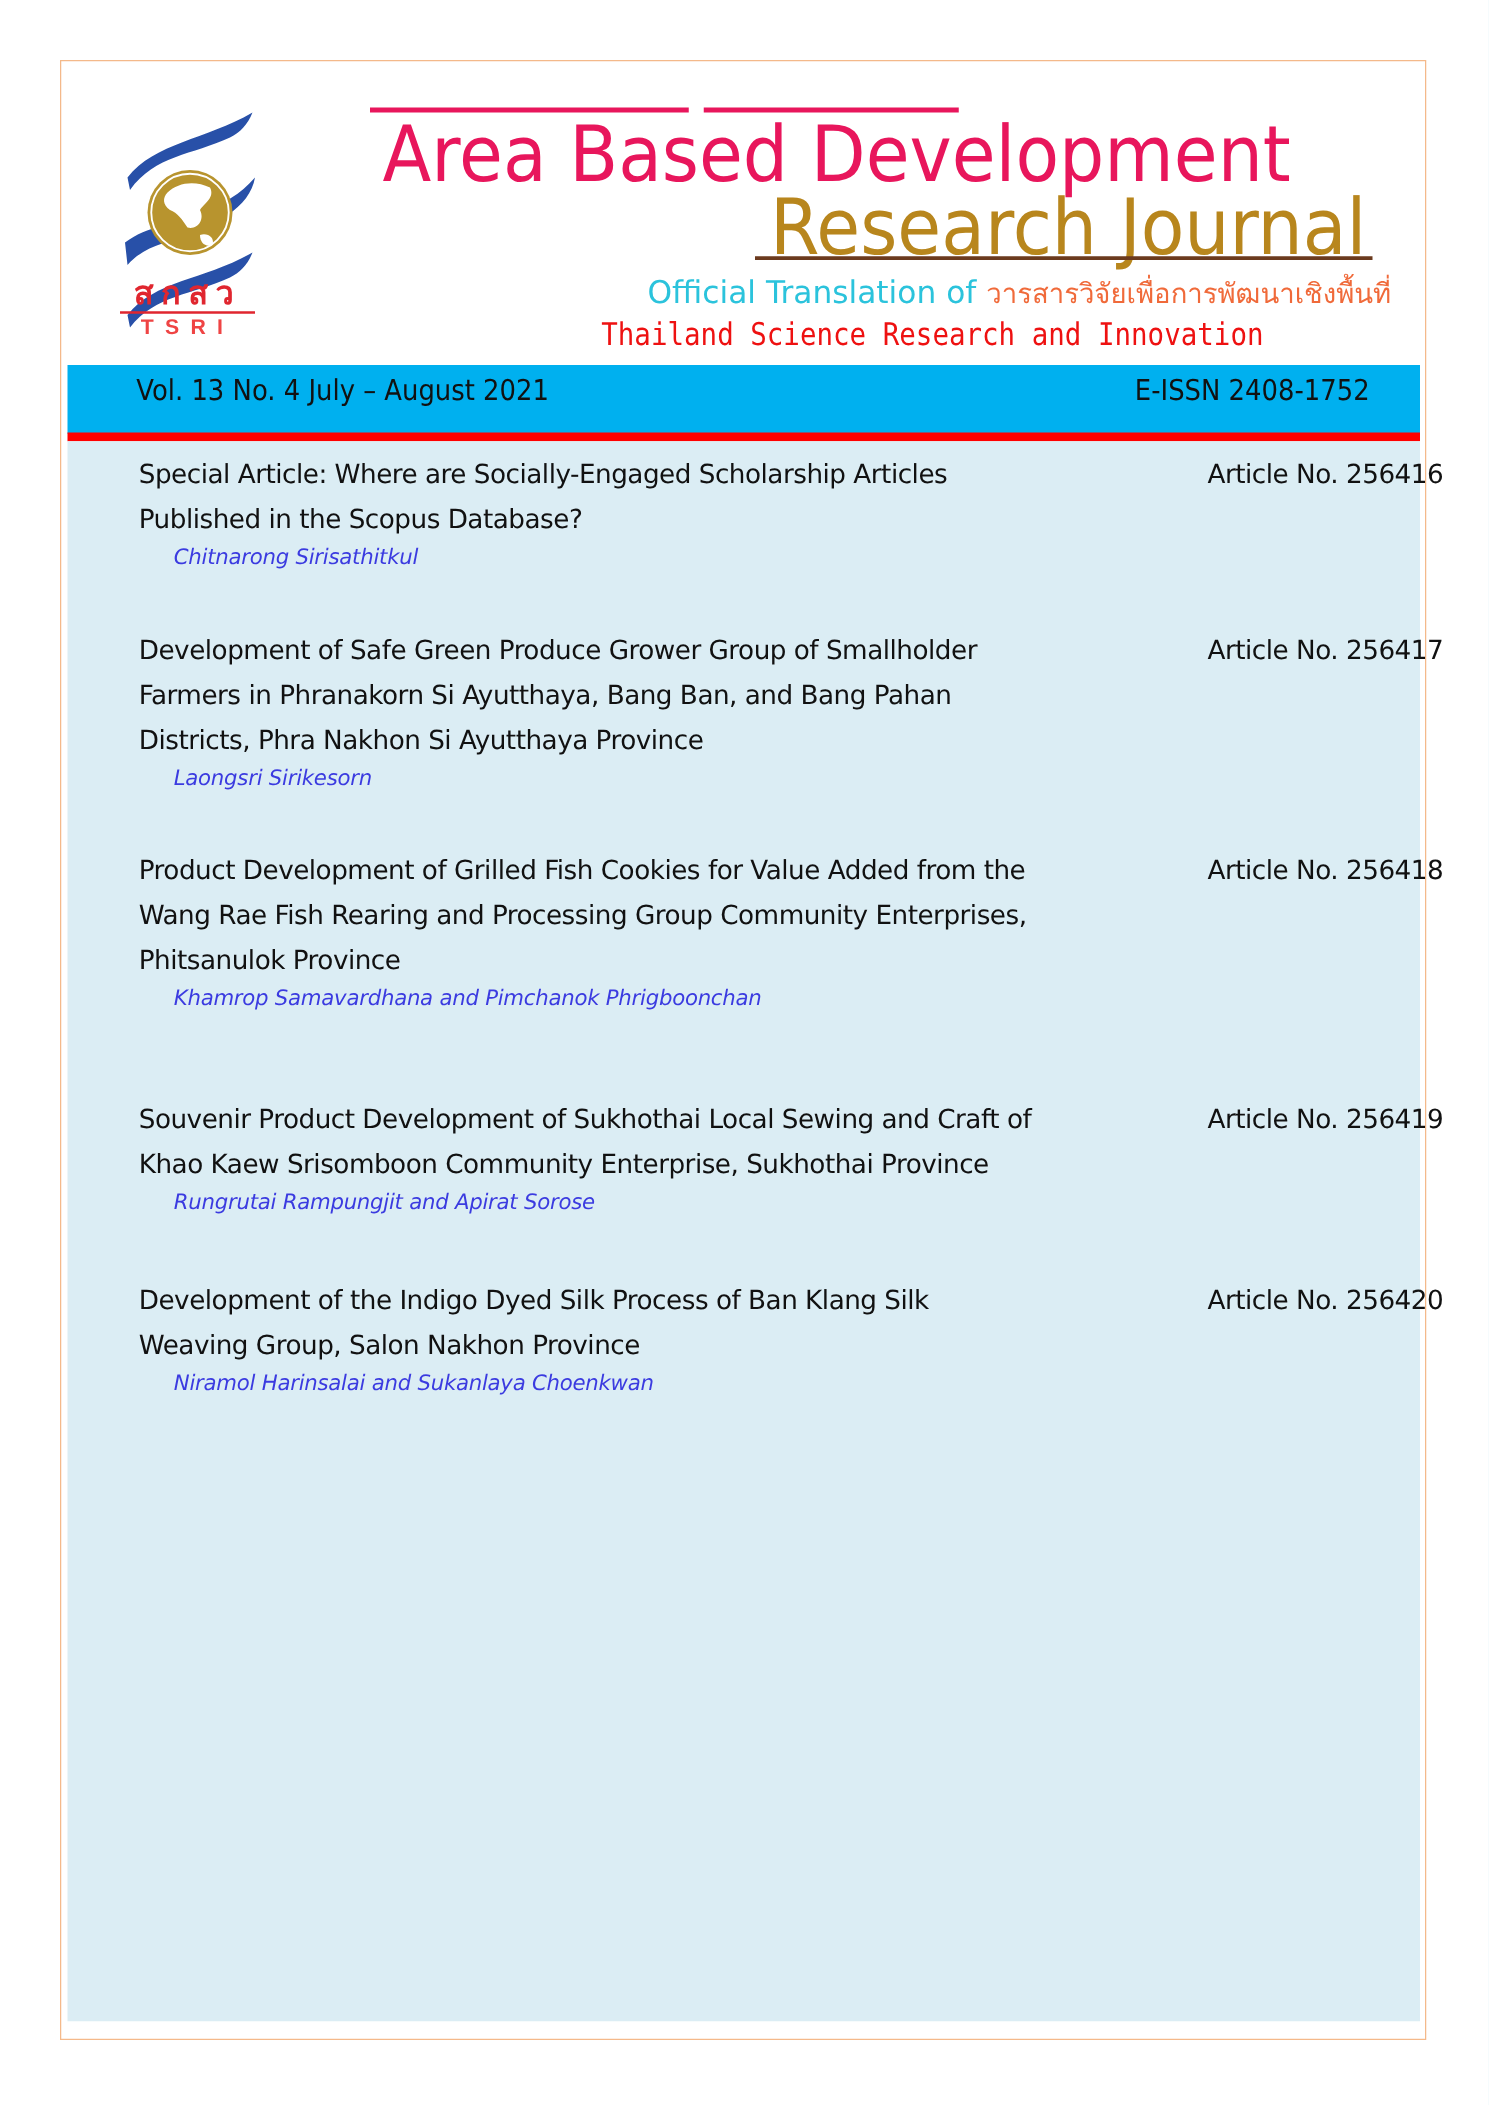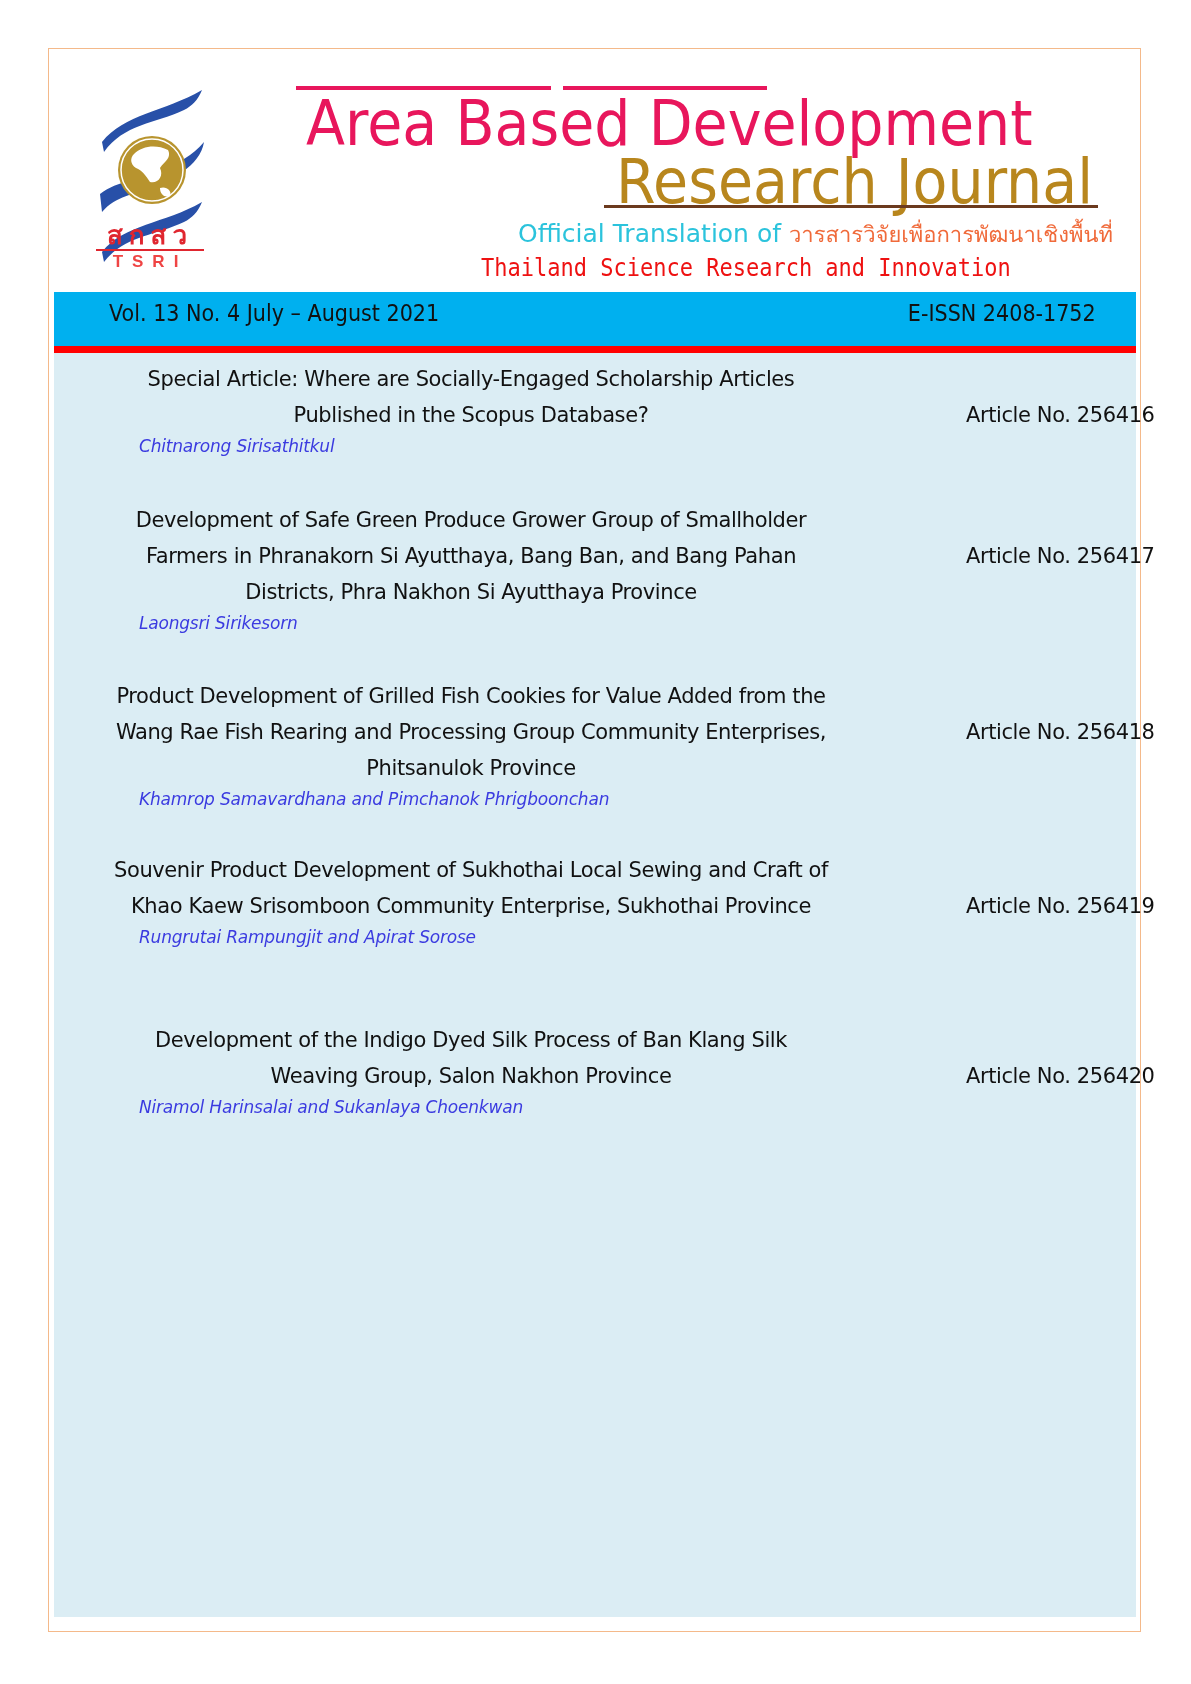--- a/index.html
+++ b/index.html
@@ -60,29 +60,29 @@
     font-family: "DejaVu Sans", sans-serif; transform: scaleX(0.9); transform-origin: right top; white-space: nowrap;
   }
   .redbar { position: absolute; left: 54px; top: 346px; width: 1082px; height: 7px; background: #ff0000; }
   
   .panel {
     position: absolute; left: 54px; top: 353px; width: 1082px; height: 1264px; background: #dbedf4;
   }
   .article { position: absolute; left: 57px; width: 1000px; }
   .article .title {
     width: 720px; font-size: 21px; line-height: 36px; color: #111;
-    font-family: "DejaVu Sans", sans-serif; letter-spacing: -0.4px; text-align: center;
+    font-family: "DejaVu Sans", sans-serif; letter-spacing: -0.4px;
   }
   .article .authors {
     font-size: 17px; line-height: 26px; color: #3b3be0; font-style: italic;
     font-family: "DejaVu Sans", sans-serif; letter-spacing: -0.2px; margin-left: 28px;
   }
   .article .artno {
     position: absolute; left: 855px; top: 0; font-size: 21px; line-height: 36px; color: #111;
-    font-family: "DejaVu Sans", sans-serif; white-space: nowrap; letter-spacing: -0.4px; margin-top: 36px;
+    font-family: "DejaVu Sans", sans-serif; white-space: nowrap; letter-spacing: -0.4px;
   }
 </style>
 </head>
 <body>
 
 <div class="frame"></div>
 
 <svg class="logo" viewBox="0 0 120 190" xmlns="http://www.w3.org/2000/svg">
   <path d="M8 58 C30 30, 70 28, 108 6 C104 16, 98 22, 90 26 C60 40, 30 40, 10 68 Z" fill="#2850a8"></path>
   <path d="M6 110 C25 96, 45 96, 55 92 L60 104 C40 110, 22 112, 8 128 Z" fill="#2850a8"></path>
@@ -121,21 +121,21 @@
   <div class="article" style="top:149px">
     <div class="title">Development of Safe Green Produce Grower Group of Smallholder Farmers in Phranakorn Si Ayutthaya, Bang Ban, and Bang Pahan Districts, Phra Nakhon Si Ayutthaya Province</div>
     <div class="authors">Laongsri Sirikesorn</div>
     <div class="artno">Article No. 256417</div>
   </div>
   <div class="article" style="top:325px">
     <div class="title">Product Development of Grilled Fish Cookies for Value Added from the Wang Rae Fish Rearing and Processing Group Community Enterprises, Phitsanulok Province</div>
     <div class="authors">Khamrop Samavardhana and Pimchanok Phrigboonchan</div>
     <div class="artno">Article No. 256418</div>
   </div>
-  <div class="article" style="top:499px">
+  <div class="article" style="top:524px">
     <div class="title">Souvenir Product Development of Sukhothai Local Sewing and Craft of Khao Kaew Srisomboon Community Enterprise, Sukhothai Province</div>
     <div class="authors">Rungrutai Rampungjit and Apirat Sorose</div>
     <div class="artno">Article No. 256419</div>
   </div>
   <div class="article" style="top:669px">
     <div class="title">Development of the Indigo Dyed Silk Process of Ban Klang Silk Weaving Group, Salon Nakhon Province</div>
     <div class="authors">Niramol Harinsalai and Sukanlaya Choenkwan</div>
     <div class="artno">Article No. 256420</div>
   </div>
 </div>

